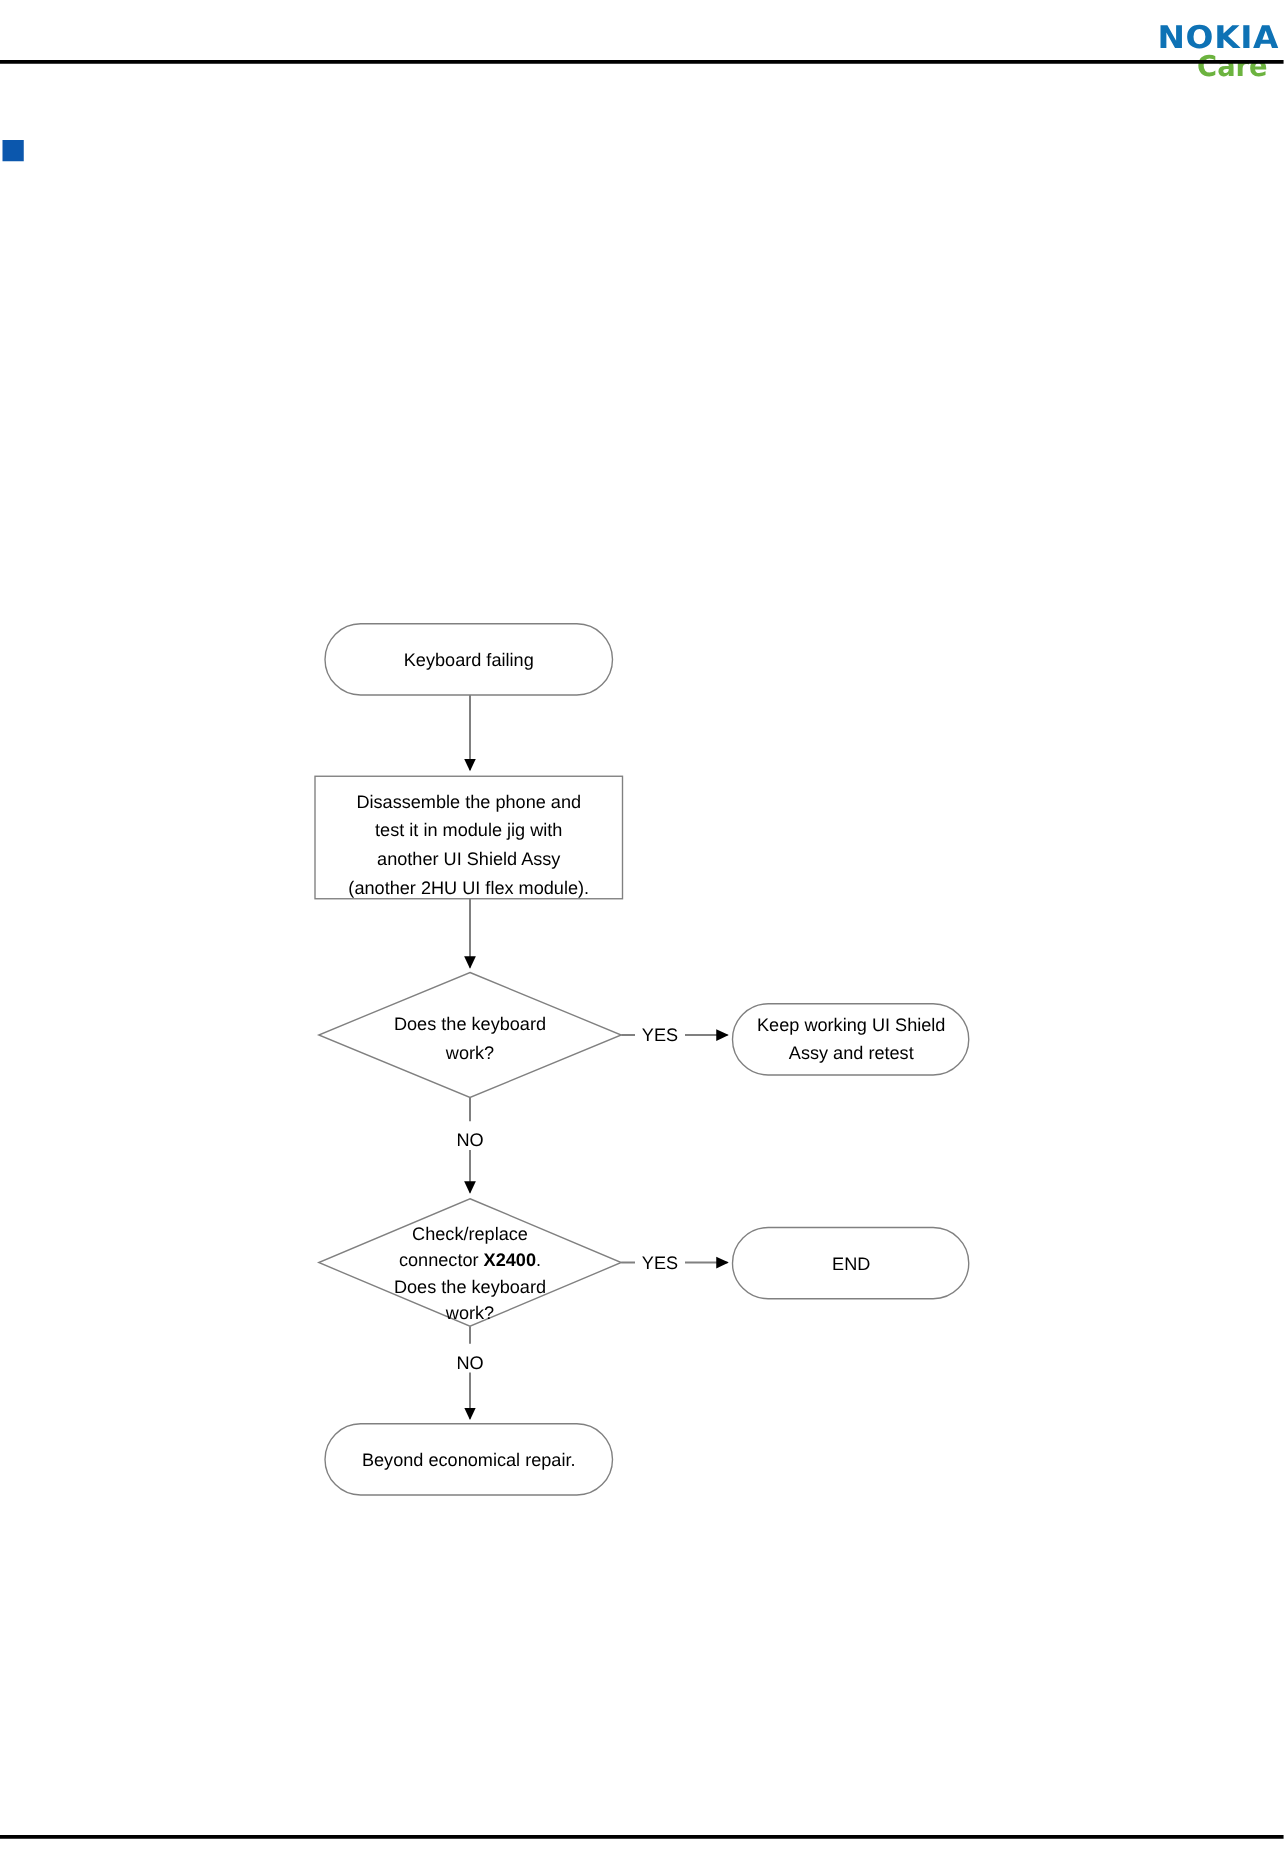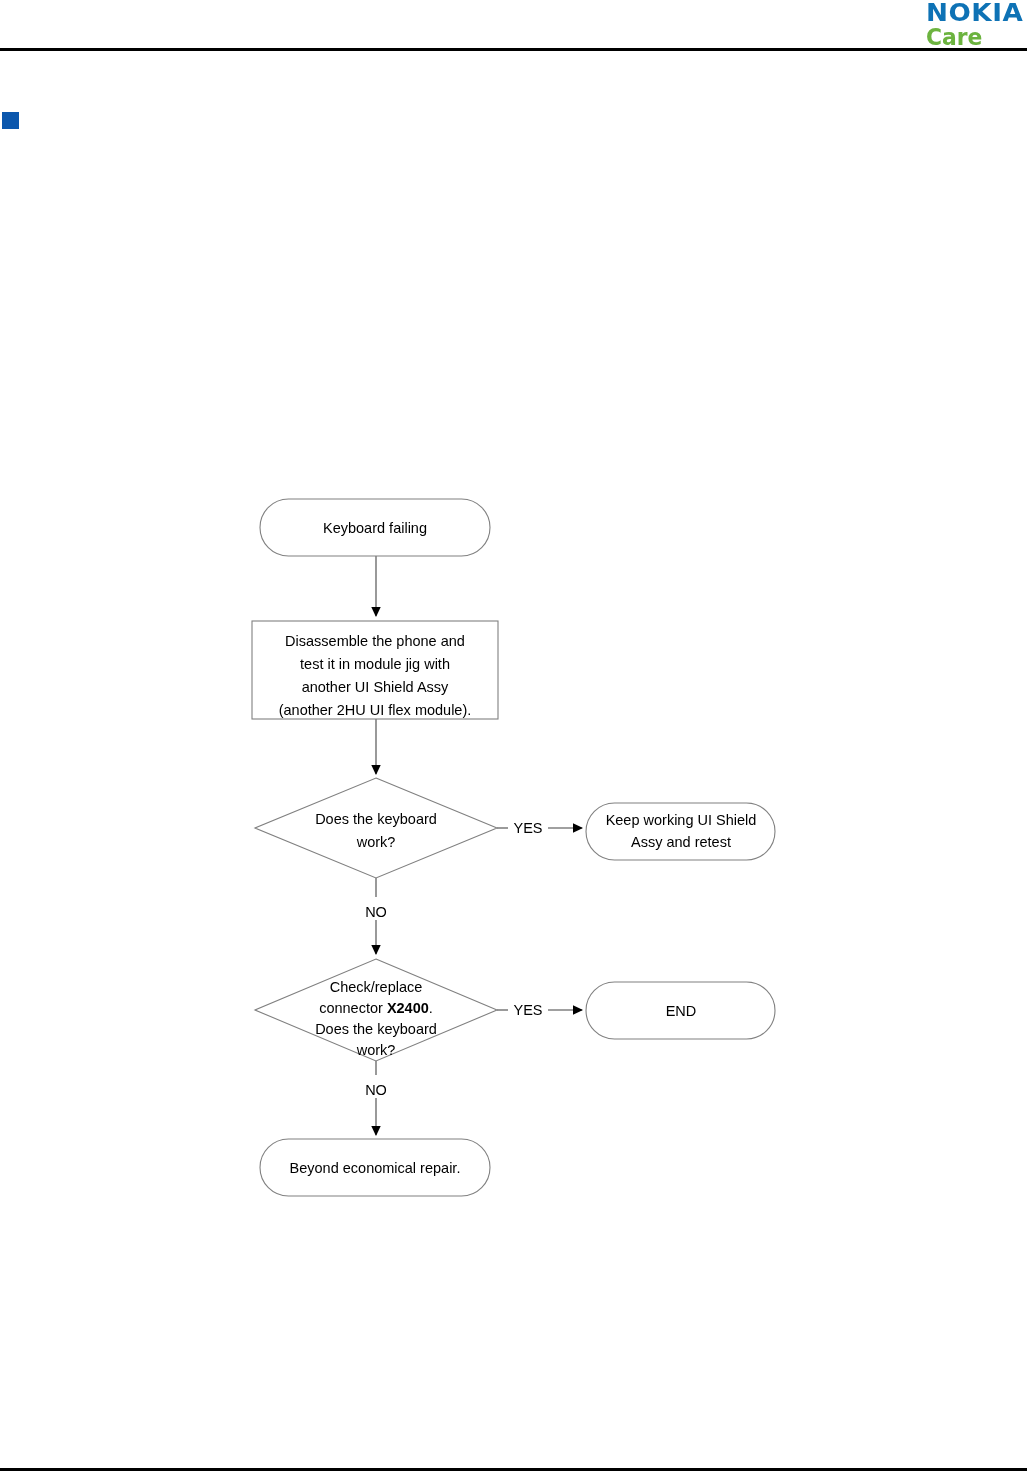--- a/index.html
+++ b/index.html
@@ -21,22 +21,22 @@
   .page-header {
     position: absolute;
     top: 0;
     left: 0;
     width: 1027px;
     height: 52px;
   }
   .brand-logo {
     position: absolute;
     right: 8px;
-    top: 0px;
-    text-align: left;
+    top: 17px;
+    text-align: right;
     line-height: 1;
     user-select: none;
   }
   .brand-nokia {
     display: block;
     font-family: "DejaVu Sans", sans-serif;
     font-weight: bold;
     font-size: 25px;
     letter-spacing: 0.5px;
     color: #0e72b5;

